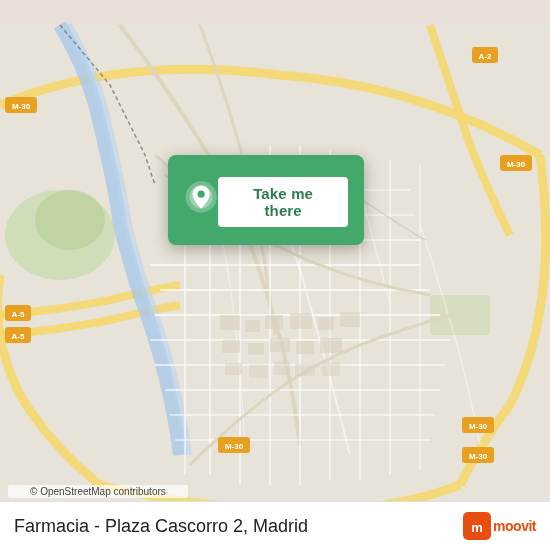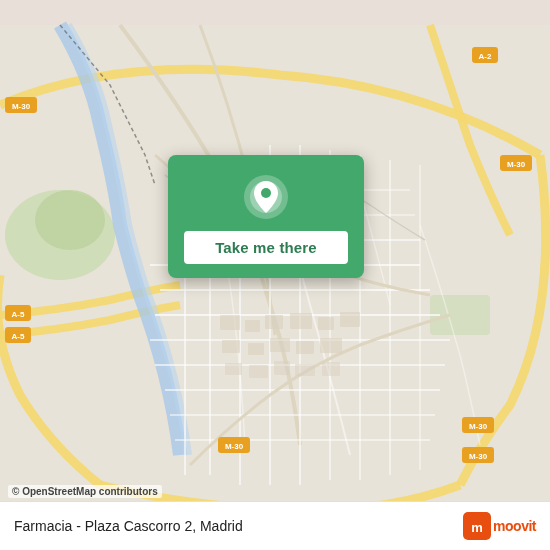--- a/index.html
+++ b/index.html
@@ -31,21 +31,21 @@
     
     #location-card {
       position: absolute;
       top: 155px;
       left: 168px;
       width: 196px;
       background: #43a86b;
       border-radius: 8px;
       padding: 18px 16px 14px 16px;
       display: flex;
-      flex-direction: column;
+      flex-direction: row;
       align-items: center;
       box-shadow: 0 4px 16px rgba(0,0,0,0.3);
       z-index: 10;
     }
 
     #pin-icon {
       width: 48px;
       height: 48px;
       margin-bottom: 10px;
     }
@@ -73,21 +73,21 @@
       background: white;
       padding: 10px 14px 10px 14px;
       display: flex;
       align-items: center;
       justify-content: space-between;
       border-top: 1px solid #e0e0e0;
       z-index: 20;
     }
 
     #location-name {
-      font-size: 14px;
+      font-size: 18px;
       color: #222;
       font-weight: 500;
       flex: 1;
     }
 
     #moovit-logo {
       display: flex;
       align-items: center;
       gap: 2px;
       flex-shrink: 0;
@@ -101,24 +101,23 @@
     }
 
     
     #osm-attr {
       position: absolute;
       bottom: 52px;
       left: 8px;
       font-size: 10px;
       color: #444;
       background: rgba(255,255,255,0.7);
-      padding: 1px 4px;
+      padding: 1px 22px;
       border-radius: 2px;
       z-index: 15;
-      font-weight: bold;
     }
 
   </style>
 </head>
 <body>
 
 <div id="map-container">
 
   <svg id="map-bg" viewBox="0 0 550 500" xmlns="http://www.w3.org/2000/svg">
 

